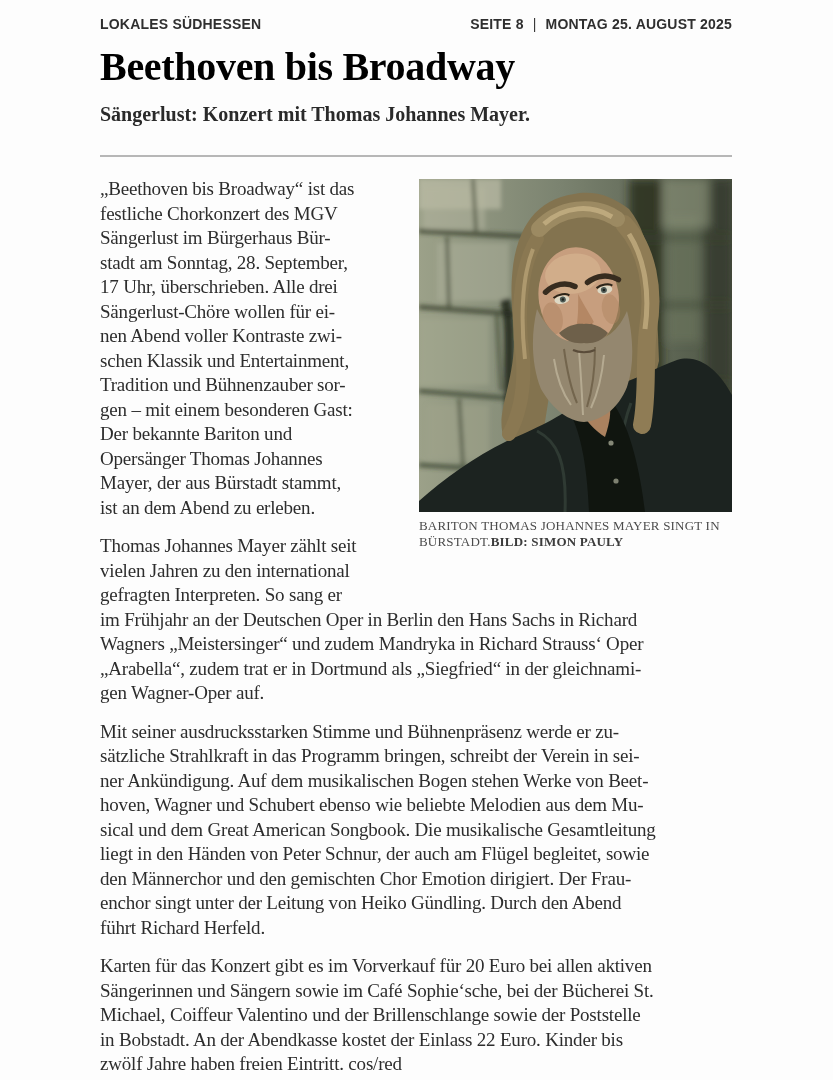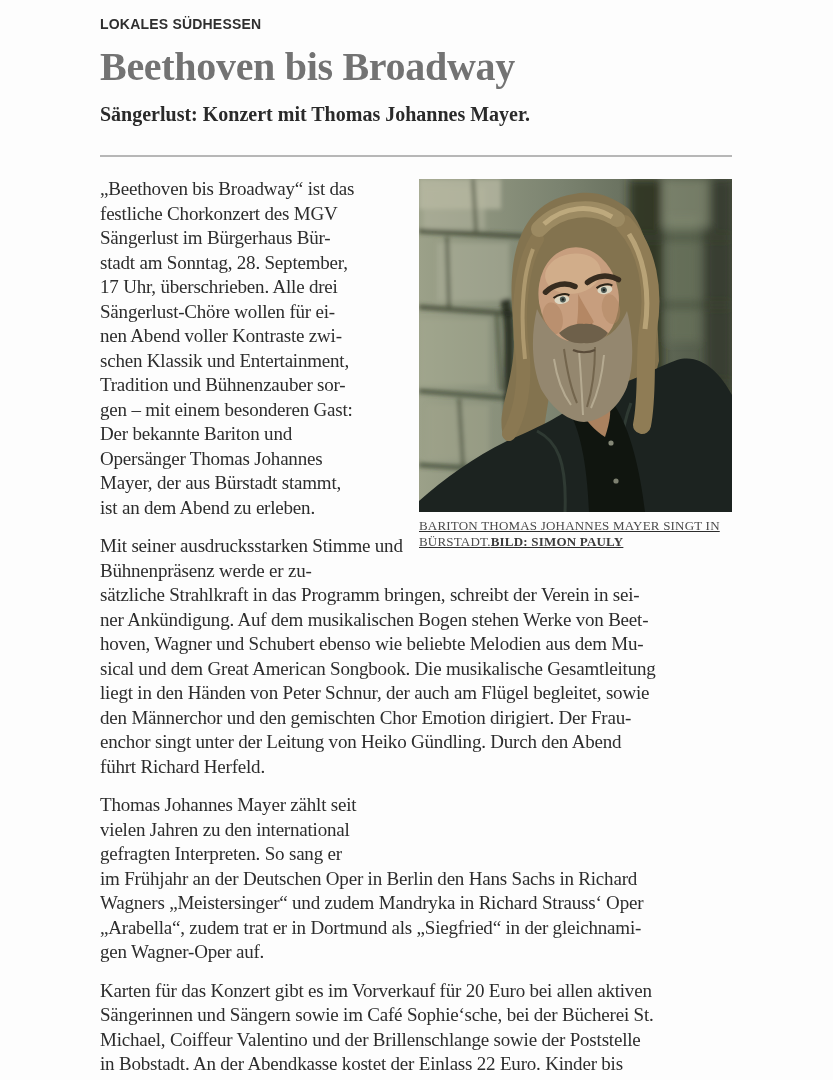--- a/index.html
+++ b/index.html
@@ -20,21 +20,21 @@
     font-family: "Liberation Sans", "DejaVu Sans", sans-serif;
     font-size: 14px; font-weight: 700; letter-spacing: .2px;
     color: #2f2f2f; line-height: 16px;
   }
   .page-header .right { display: flex; gap: 9px; }
   .page-header .divider { color: #3a3a3a; font-weight: 400; }
   
   .article-title {
     margin-top: 13px;
     font-size: 40px; font-weight: 700; line-height: 44px;
-    color: #737373; letter-spacing: -.3px;
+    color: #000000; letter-spacing: -.3px;
   }
   .article-subtitle {
     margin-top: 10px;
     font-size: 20px; font-weight: 700; line-height: 30px;
     color: #2a2a2a;
   }
   .title-rule {
     border: none; border-top: 2px solid #b7b7b7;
     margin-top: 26px;
   }
@@ -47,37 +47,41 @@
   .article-body p.body-par {
     white-space: pre-line;
     margin: 0 0 14px 0;
   }
   .signature { }
   
   .portrait-figure {
     float: right;
     width: 313px;
     margin: 2px 0 8px 8px;
-    text-decoration: underline;
   }
   .portrait-figure svg { display: block; width: 313px; height: 333px; }
   .portrait-figure figcaption {
     margin-top: 6px;
     font-size: 13px; line-height: 16px; letter-spacing: .2px;
     color: #4b4b4b; white-space: normal;
   }
   .portrait-figure figcaption b { color: #3c3c3c; }
 </style>
 </head>
 <body>
 
 <div class="page">
 
   <header class="page-header">
     <span>LOKALES SÜDHESSEN</span>
+    <span class="right">
+      <span>SEITE 8</span>
+      <span class="divider">|</span>
+      <span>MONTAG 25. AUGUST 2025</span>
+    </span>
   </header>
 
   <h1 class="article-title">Beethoven bis Broadway</h1>
   <h2 class="article-subtitle">Sängerlust: Konzert mit Thomas Johannes Mayer.</h2>
   <hr class="title-rule">
 
   <article class="article-body">
 
     <figure class="portrait-figure">
       <svg viewBox="0 0 313 333" preserveAspectRatio="none" aria-hidden="true">
@@ -192,36 +196,36 @@
 17 Uhr, überschrieben. Alle drei
 Sängerlust-Chöre wollen für ei-
 nen Abend voller Kontraste zwi-
 schen Klassik und Entertainment,
 Tradition und Bühnenzauber sor-
 gen – mit einem besonderen Gast:
 Der bekannte Bariton und
 Opersänger Thomas Johannes
 Mayer, der aus Bürstadt stammt,
 ist an dem Abend zu erleben.</p>
+    <p class="body-par">Thomas Johannes Mayer zählt seit
+vielen Jahren zu den international
+gefragten Interpreten. So sang er
+im Frühjahr an der Deutschen Oper in Berlin den Hans Sachs in Richard
+Wagners „Meistersinger“ und zudem Mandryka in Richard Strauss‘ Oper
+„Arabella“, zudem trat er in Dortmund als „Siegfried“ in der gleichnami-
+gen Wagner-Oper auf.</p>
     <p class="body-par">Mit seiner ausdrucksstarken Stimme und Bühnenpräsenz werde er zu-
 sätzliche Strahlkraft in das Programm bringen, schreibt der Verein in sei-
 ner Ankündigung. Auf dem musikalischen Bogen stehen Werke von Beet-
 hoven, Wagner und Schubert ebenso wie beliebte Melodien aus dem Mu-
 sical und dem Great American Songbook. Die musikalische Gesamtleitung
 liegt in den Händen von Peter Schnur, der auch am Flügel begleitet, sowie
 den Männerchor und den gemischten Chor Emotion dirigiert. Der Frau-
 enchor singt unter der Leitung von Heiko Gündling. Durch den Abend
 führt Richard Herfeld.</p>
-    <p class="body-par">Thomas Johannes Mayer zählt seit
-vielen Jahren zu den international
-gefragten Interpreten. So sang er
-im Frühjahr an der Deutschen Oper in Berlin den Hans Sachs in Richard
-Wagners „Meistersinger“ und zudem Mandryka in Richard Strauss‘ Oper
-„Arabella“, zudem trat er in Dortmund als „Siegfried“ in der gleichnami-
-gen Wagner-Oper auf.</p>
     <p class="body-par"><span>Karten für das Konzert gibt es im Vorverkauf für 20 Euro bei allen aktiven
 Sängerinnen und Sängern sowie im Café Sophie‘sche, bei der Bücherei St.
 Michael, Coiffeur Valentino und der Brillenschlange sowie der Poststelle
 in Bobstadt. An der Abendkasse kostet der Einlass 22 Euro. Kinder bis
 zwölf Jahre haben freien Eintritt. </span><span class="signature">cos/red</span></p>
 
   </article>
 </div>
 
 </body></html>

